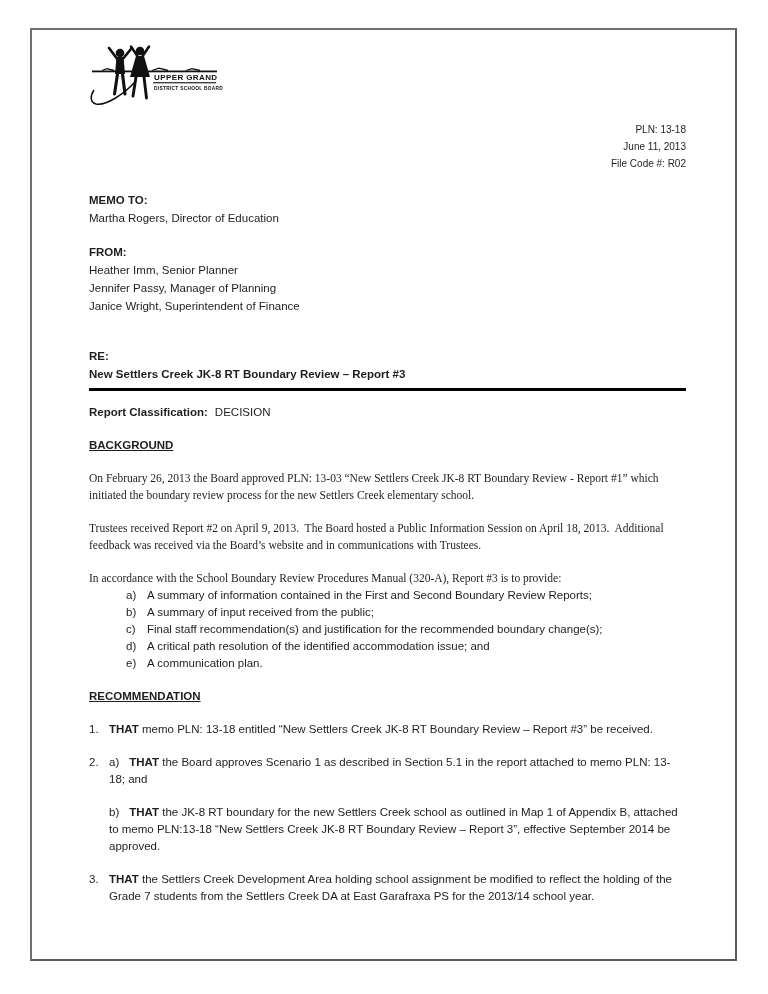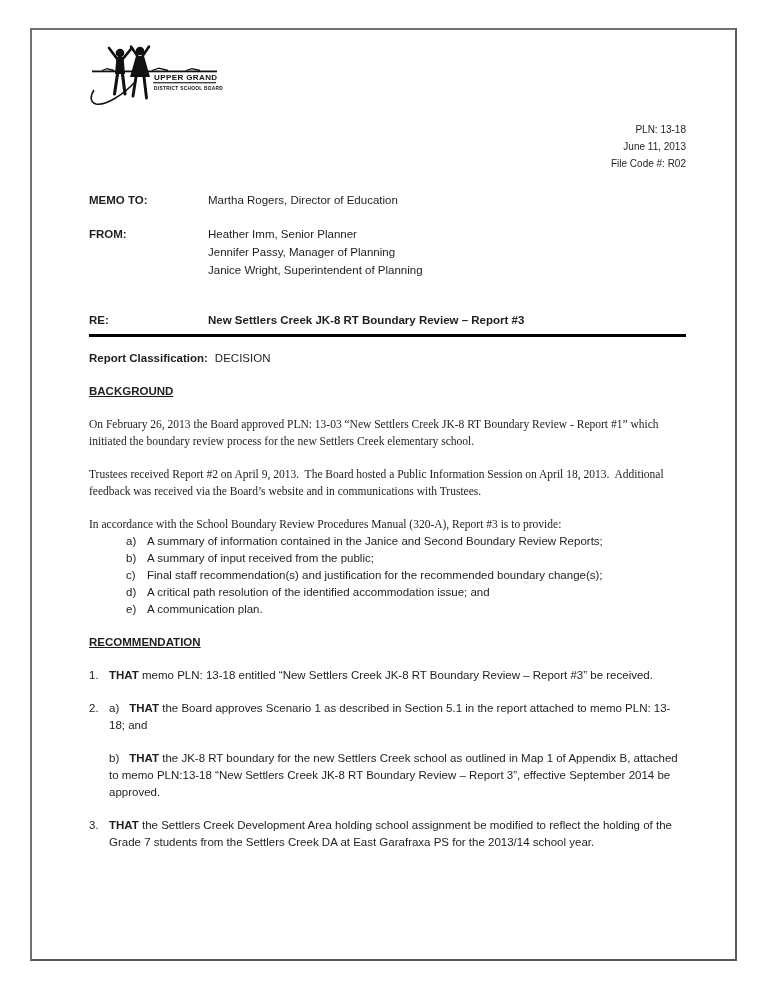--- a/index.html
+++ b/index.html
@@ -38,21 +38,21 @@
     text-align: right;
     font-size: 10px;
     line-height: 17px;
   }
   .flow {
     position: absolute;
     left: 57px; right: 49px; top: 161px;
     font-size: 11.5px;
     line-height: 17px;
   }
-  .memo-row { display: flex; line-height: 18px; }
+  .memo-row { display: flex; line-height: 18px; flex-direction: column; }
   .memo-label { width: 119px; flex-shrink: 0; font-weight: bold; }
   .memo-value { flex: 1; }
   .memo-value.bold { font-weight: bold; }
   .mt-block { margin-top: 16px; }
   .mt-re { margin-top: 32px; }
   .rule {
     margin-top: 5px;
     height: 3px;
     background: #000000;
   }
@@ -125,21 +125,21 @@
     <div class="memo-row">
       <div class="memo-label">MEMO TO:</div>
       <div class="memo-value">Martha Rogers, Director of Education</div>
     </div>
 
     <div class="memo-row mt-block">
       <div class="memo-label">FROM:</div>
       <div class="memo-value">
         <div>Heather Imm, Senior Planner</div>
         <div>Jennifer Passy, Manager of Planning</div>
-        <div>Janice Wright, Superintendent of Planning</div>
+        <div>Janice Wright, Superintendent of Finance</div>
       </div>
     </div>
 
     <div class="memo-row mt-re">
       <div class="memo-label">RE:</div>
       <div class="memo-value bold">New Settlers Creek JK-8 RT Boundary Review – Report #3</div>
     </div>
 
     <div class="rule"></div>
 
@@ -149,21 +149,21 @@
     </div>
 
     <div class="section-heading">BACKGROUND</div>
     <div class="para">On February 26, 2013 the Board approved PLN: 13-03 “New Settlers Creek JK-8 RT Boundary Review - Report #1” which initiated the boundary review process for the new Settlers Creek elementary school.</div>
     <div class="para">Trustees received Report #2 on April 9, 2013.  The Board hosted a Public Information Session on April 18, 2013.  Additional feedback was received via the Board’s website and in communications with Trustees.</div>
 
     <div class="para">In accordance with the School Boundary Review Procedures Manual (320-A), Report #3 is to provide:</div>
     <div class="issue-list">
       <div class="issue-item">
         <div class="issue-marker">a)</div>
-        <div class="issue-text">A summary of information contained in the Janice and Second Boundary Review Reports;</div>
+        <div class="issue-text">A summary of information contained in the First and Second Boundary Review Reports;</div>
       </div>
       <div class="issue-item">
         <div class="issue-marker">b)</div>
         <div class="issue-text">A summary of input received from the public;</div>
       </div>
       <div class="issue-item">
         <div class="issue-marker">c)</div>
         <div class="issue-text">Final staff recommendation(s) and justification for the recommended boundary change(s);</div>
       </div>
       <div class="issue-item">

